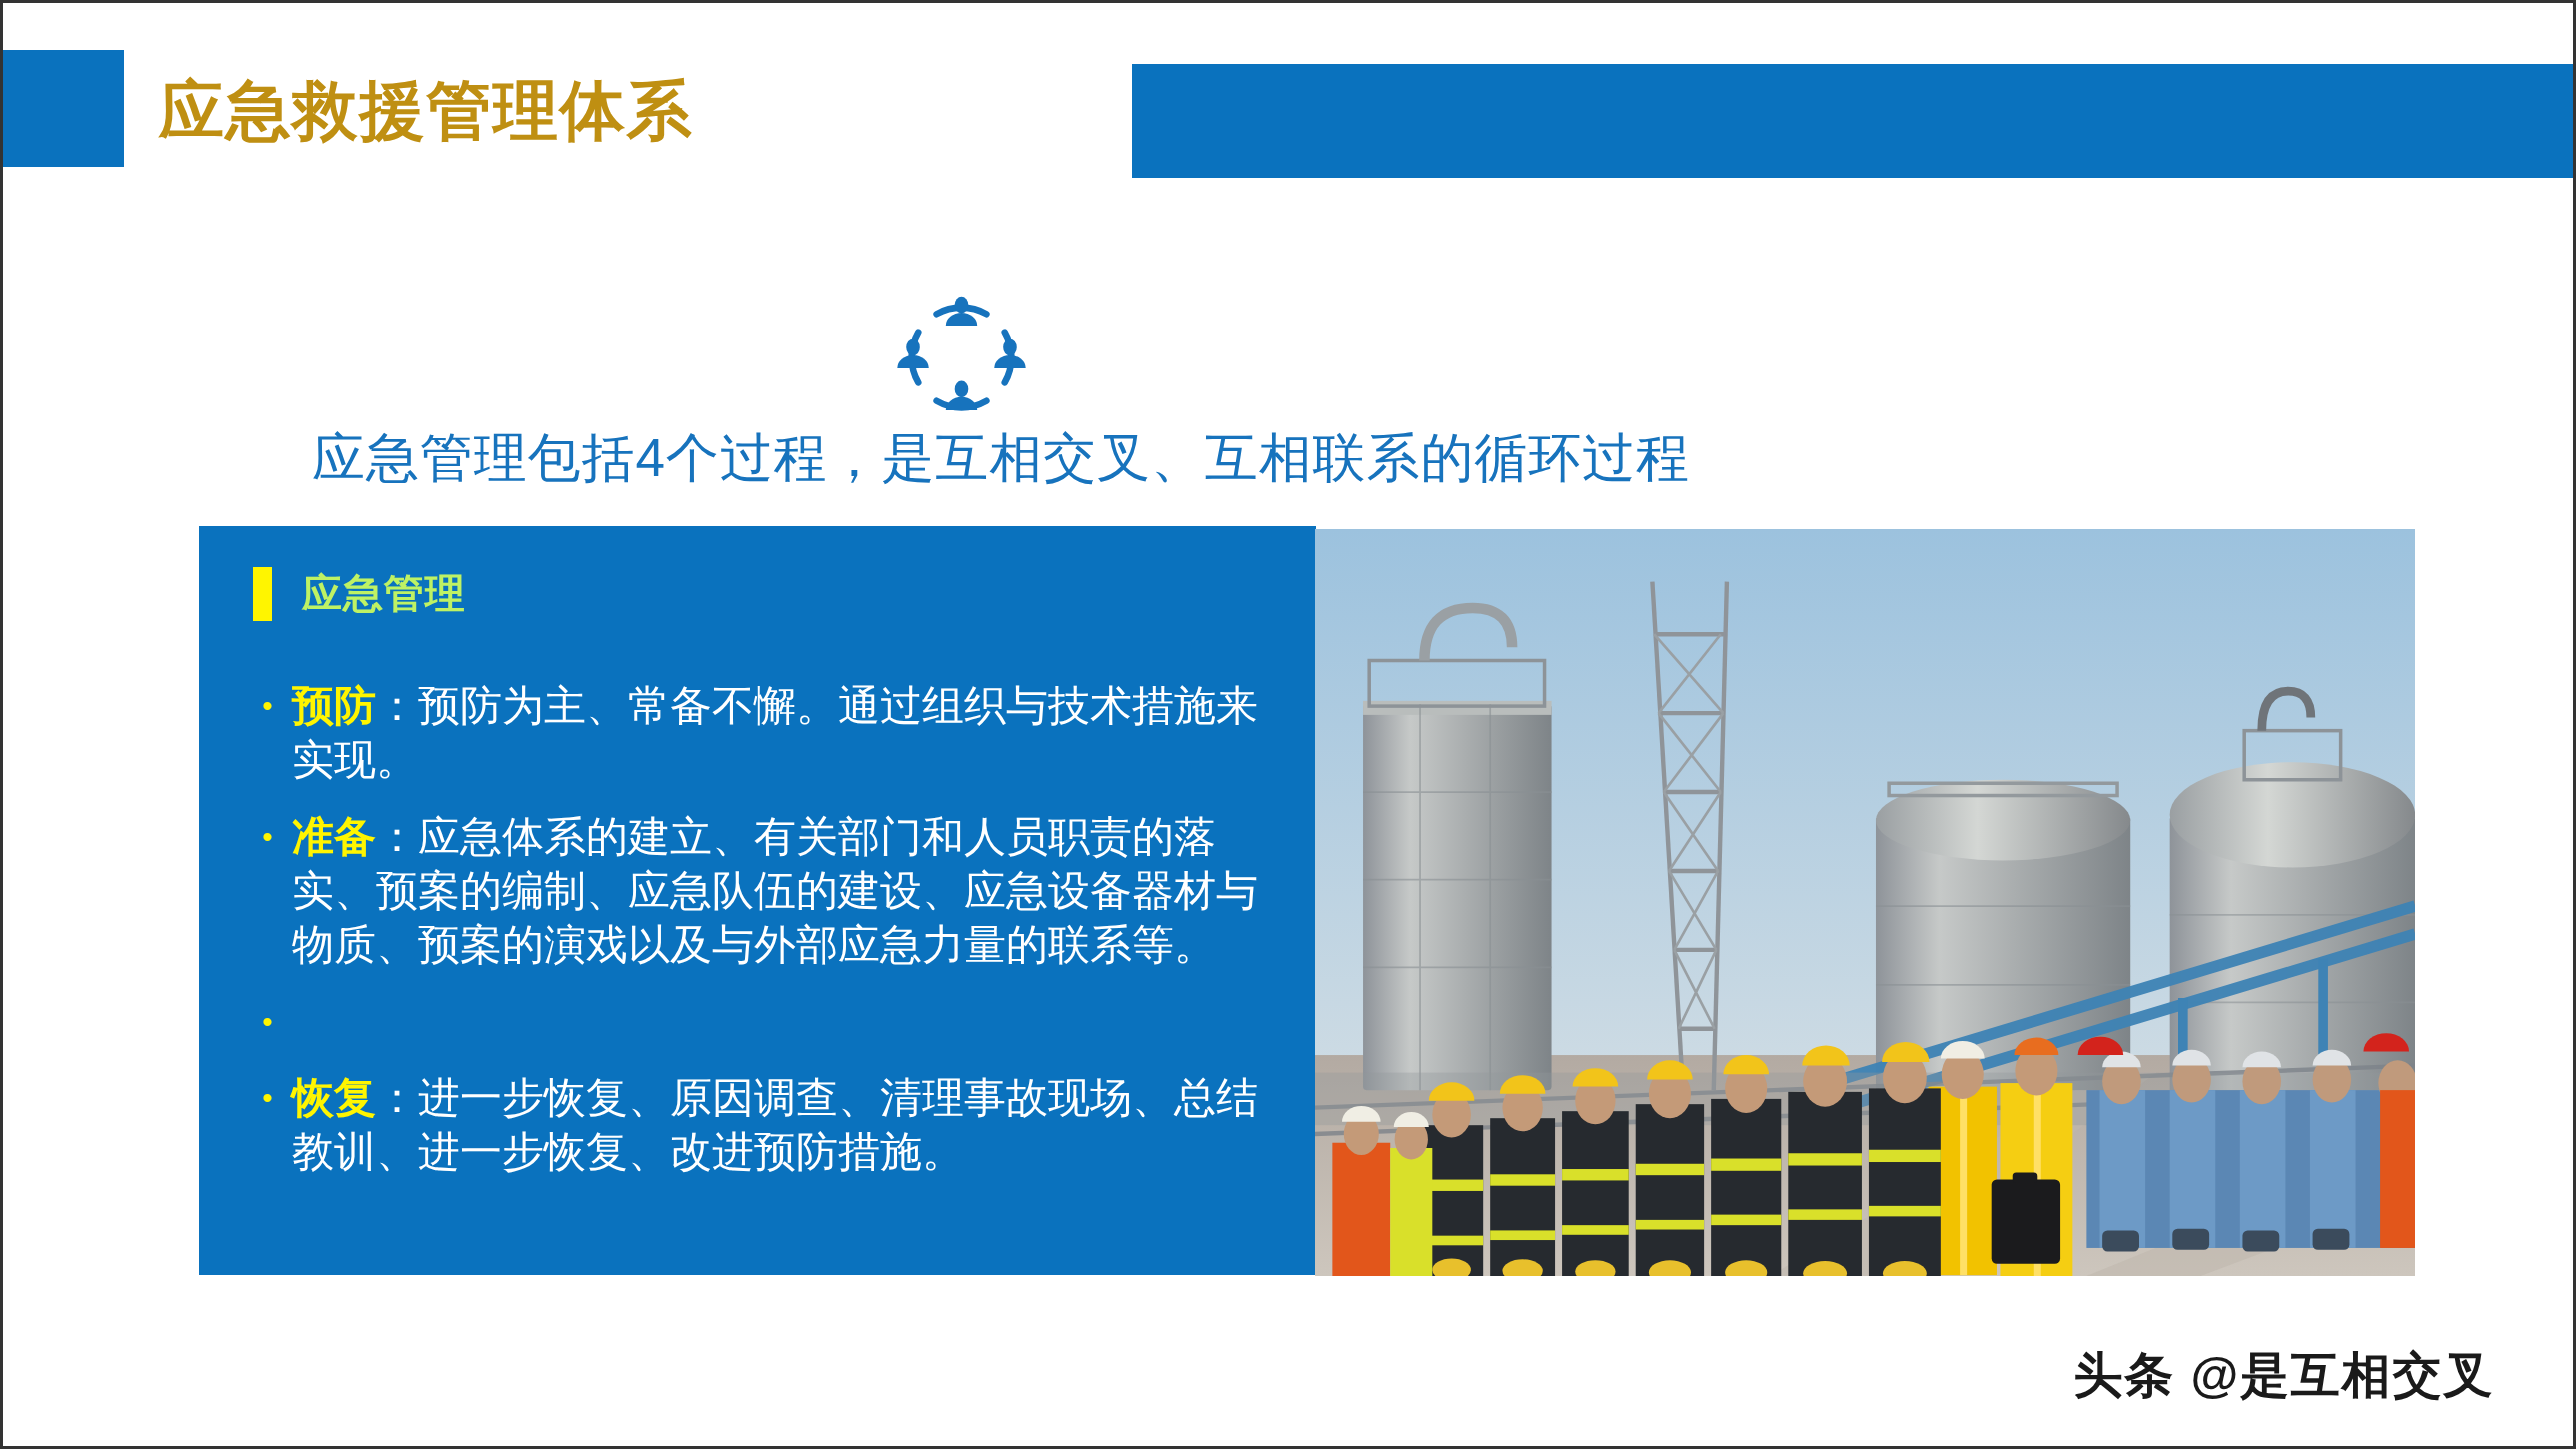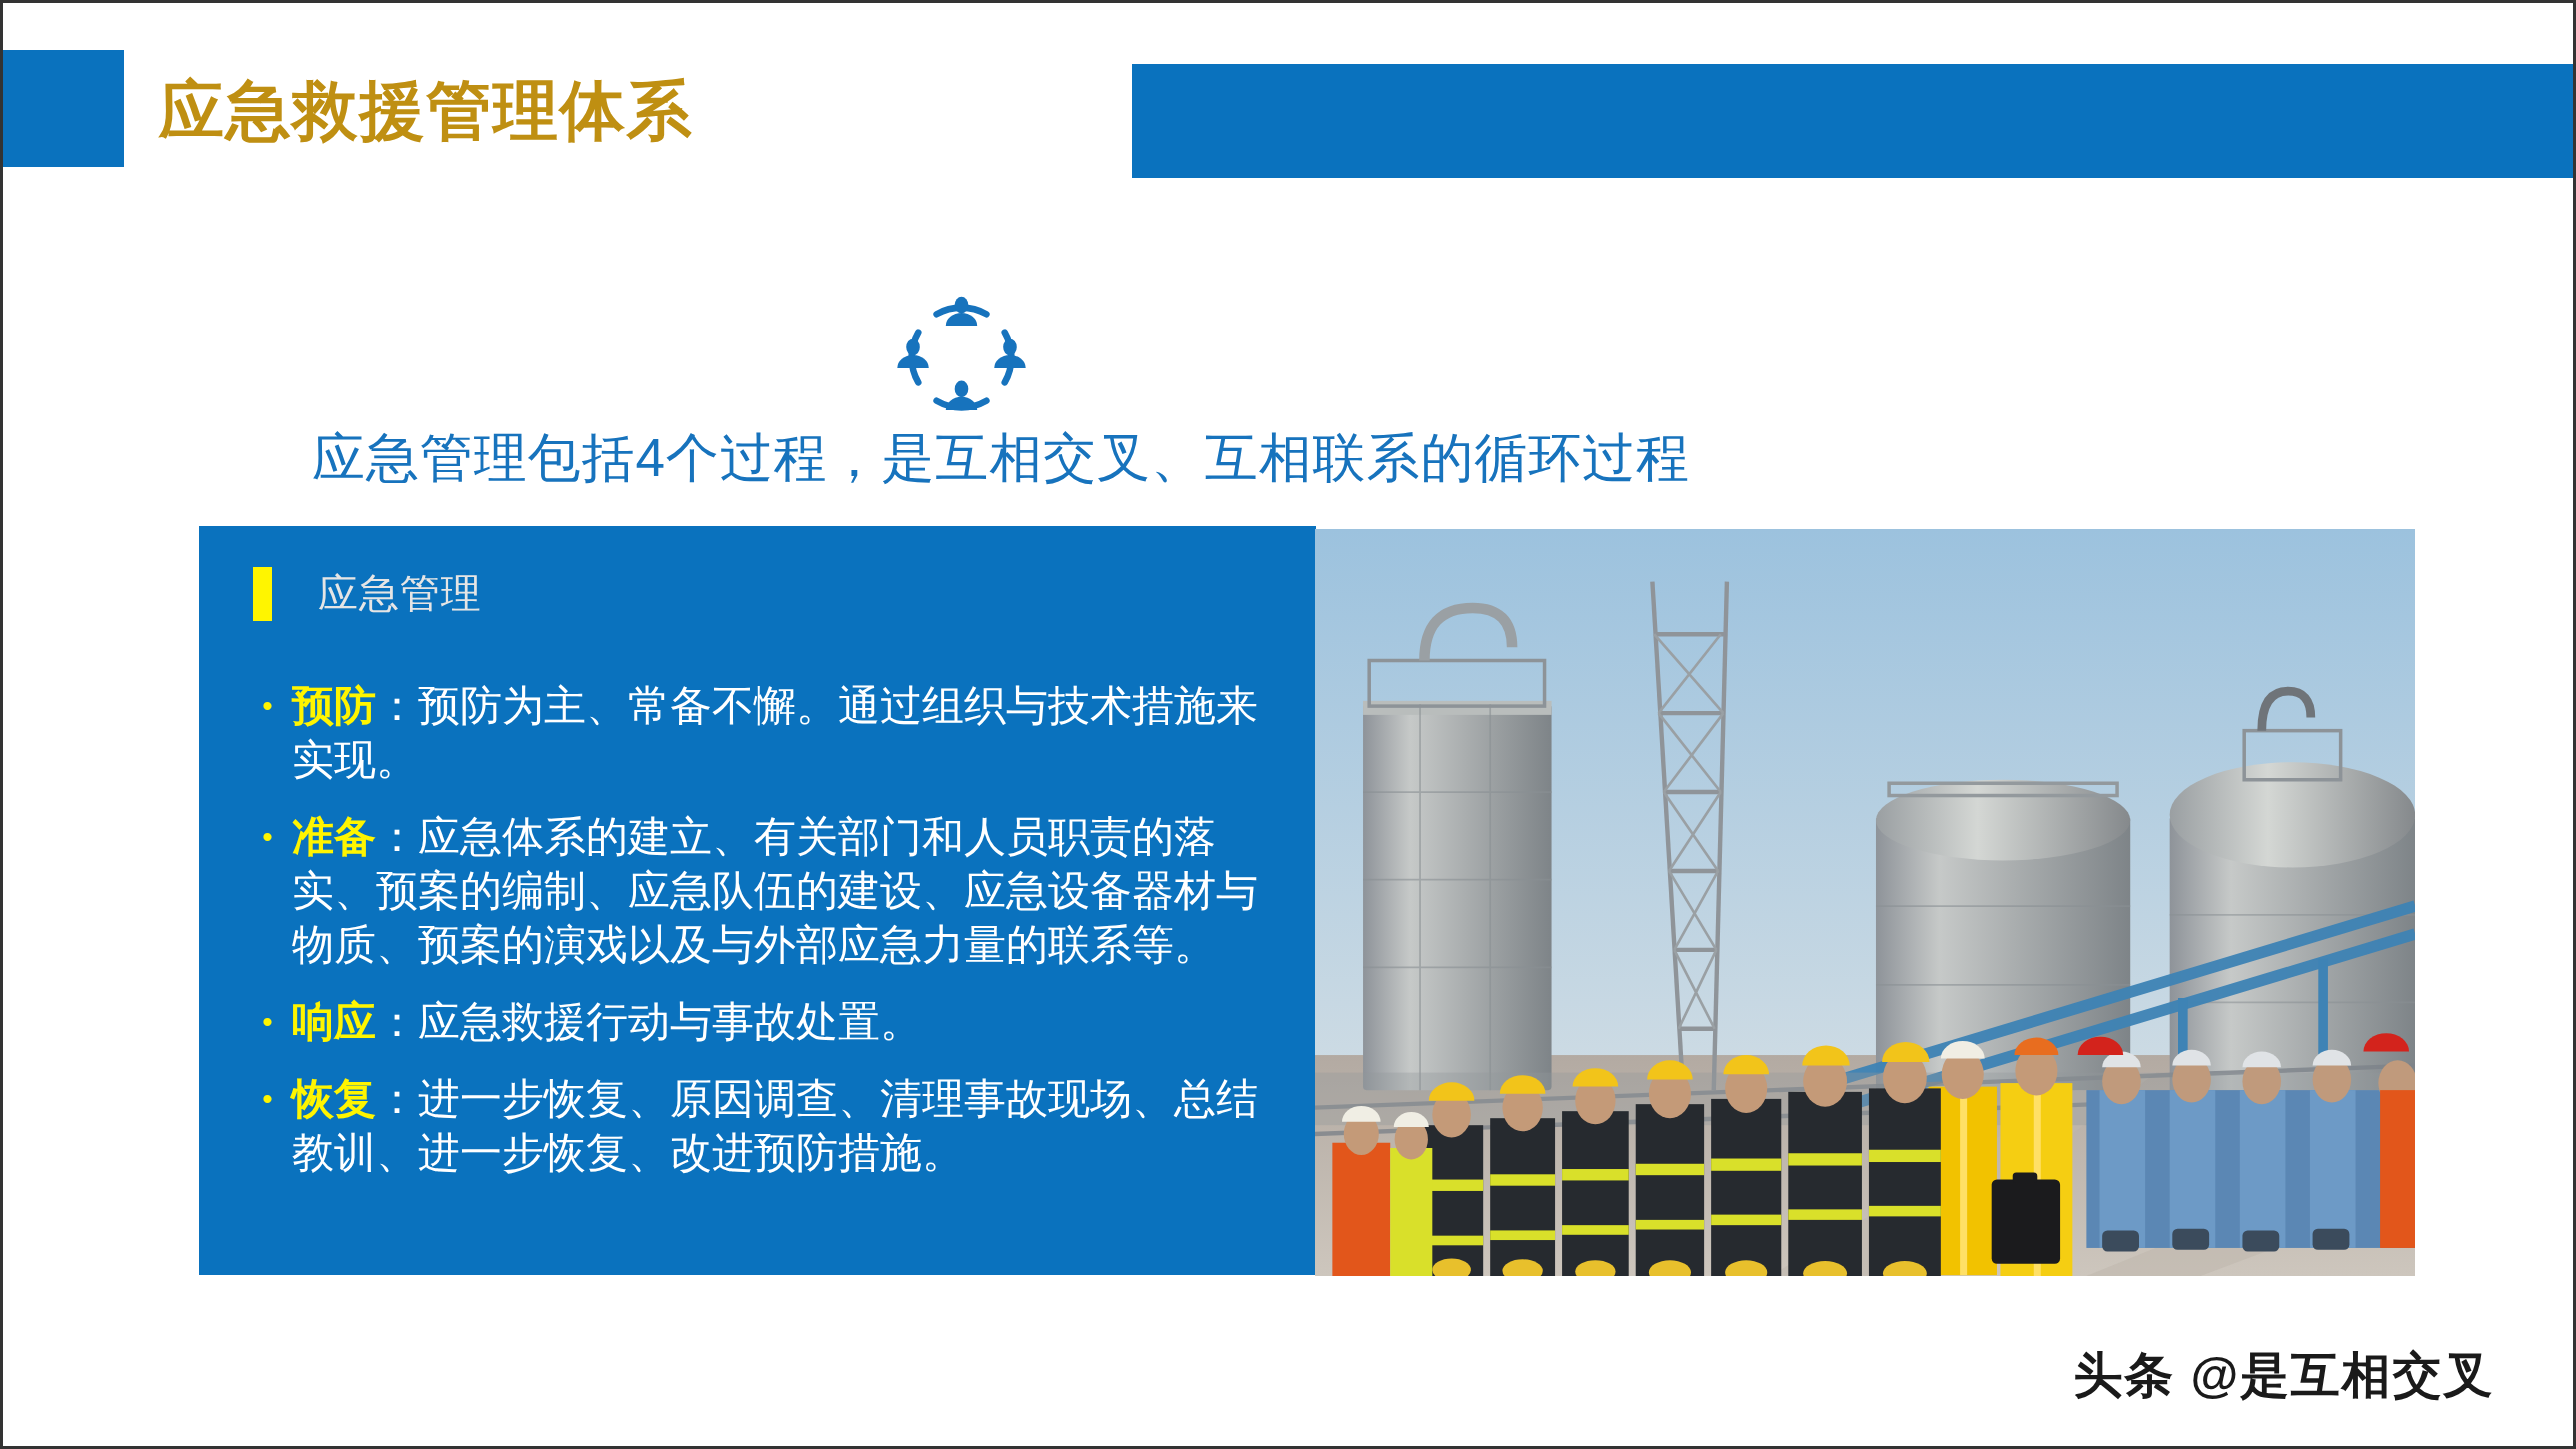--- a/index.html
+++ b/index.html
@@ -92,24 +92,24 @@
     display: flex;
     align-items: center;
   }
   #panel-heading-marker {
     width: 19px;
     height: 54px;
     background: #fff500;
     flex: 0 0 19px;
   }
   #panel-heading-label {
-    margin-left: 46px;
+    margin-left: 30px;
     font-size: 40px;
-    font-weight: normal;
-    color: #e5e5e5;
+    font-weight: bold;
+    color: #bef264;
     white-space: nowrap;
     letter-spacing: 0.9px;
   }
 
   #bullet-list {
     position: absolute;
     left: 44px;
     top: 153px;
     right: 24.5px;
   }
@@ -209,21 +209,20 @@
         <div class="bullet-item">
           <span class="bullet-dot">•</span>
           <div class="bullet-body"><span class="bullet-term">预防</span><span>：</span><span>预防为主、常备不懈。通过组织与技术措施来实现。</span></div>
         </div>
         <div class="bullet-item">
           <span class="bullet-dot">•</span>
           <div class="bullet-body"><span class="bullet-term">准备</span><span>：</span><span>应急体系的建立、有关部门和人员职责的落实、预案的编制、应急队伍的建设、应急设备器材与物质、预案的演戏以及与外部应急力量的联系等。</span></div>
         </div>
         <div class="bullet-item">
           <span class="bullet-dot">•</span>
-          <div class="bullet-body"><span class="bullet-term">响应</span><span>：</span><span>应急救援行动与事故处置。</span></div>
         </div>
         <div class="bullet-item">
           <span class="bullet-dot">•</span>
           <div class="bullet-body"><span class="bullet-term">恢复</span><span>：</span><span>进一步恢复、原因调查、清理事故现场、总结教训、进一步恢复、改进预防措施。</span></div>
         </div>
       </div>
   </div>
 
   <div id="photo">
     <svg viewBox="0 0 1255 852" preserveAspectRatio="xMidYMid slice" xmlns="http://www.w3.org/2000/svg">

